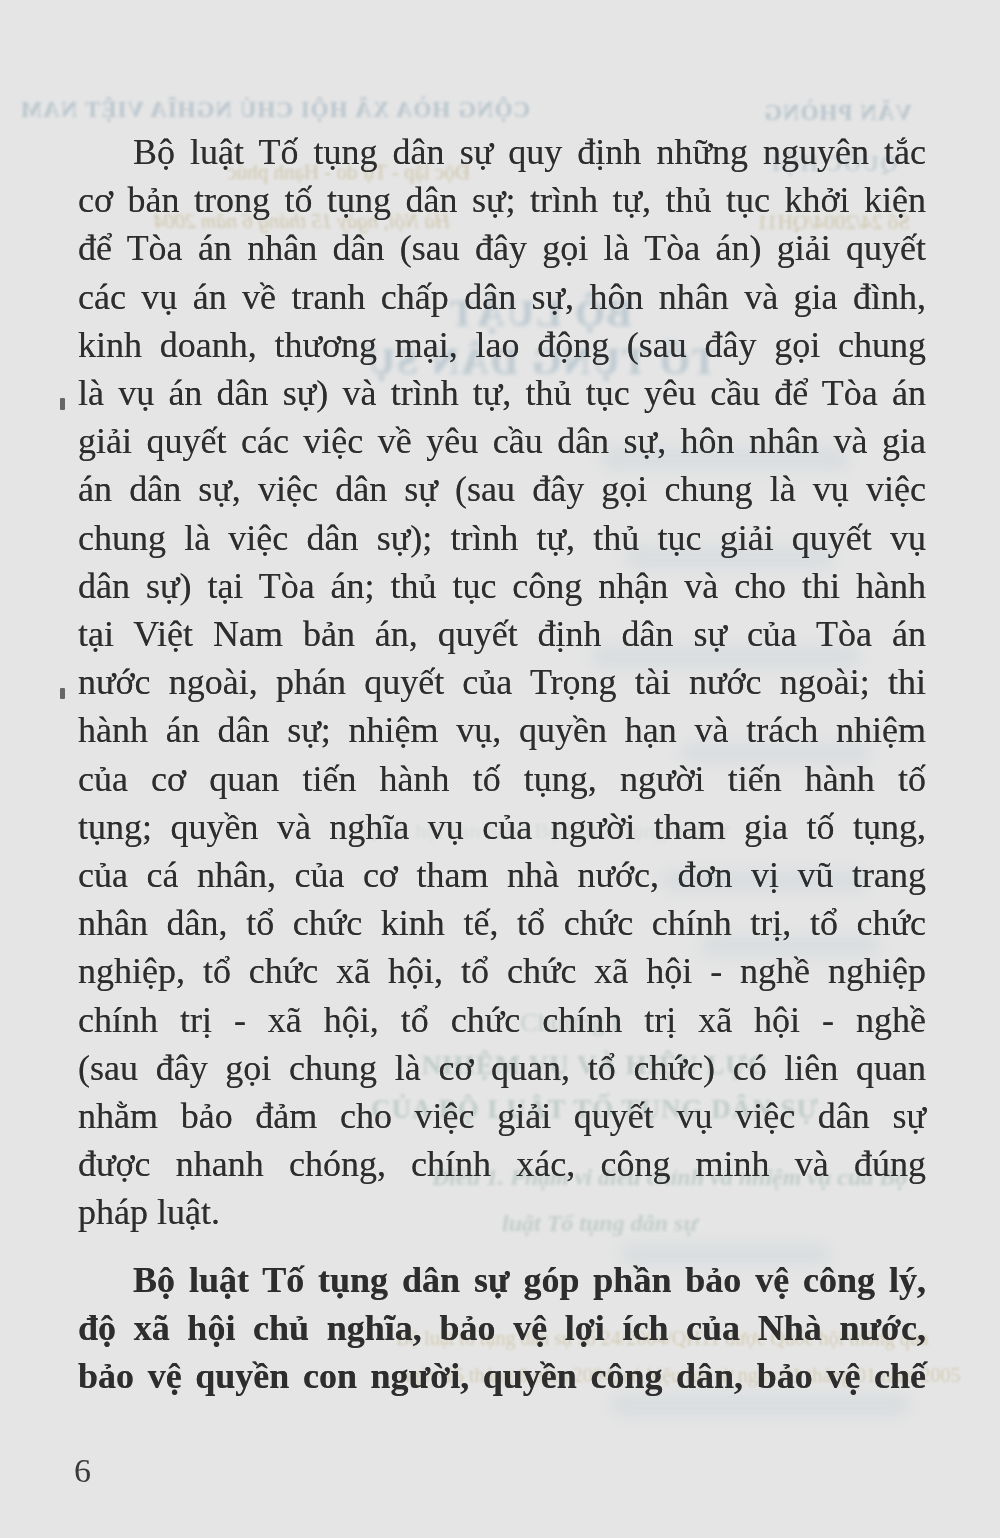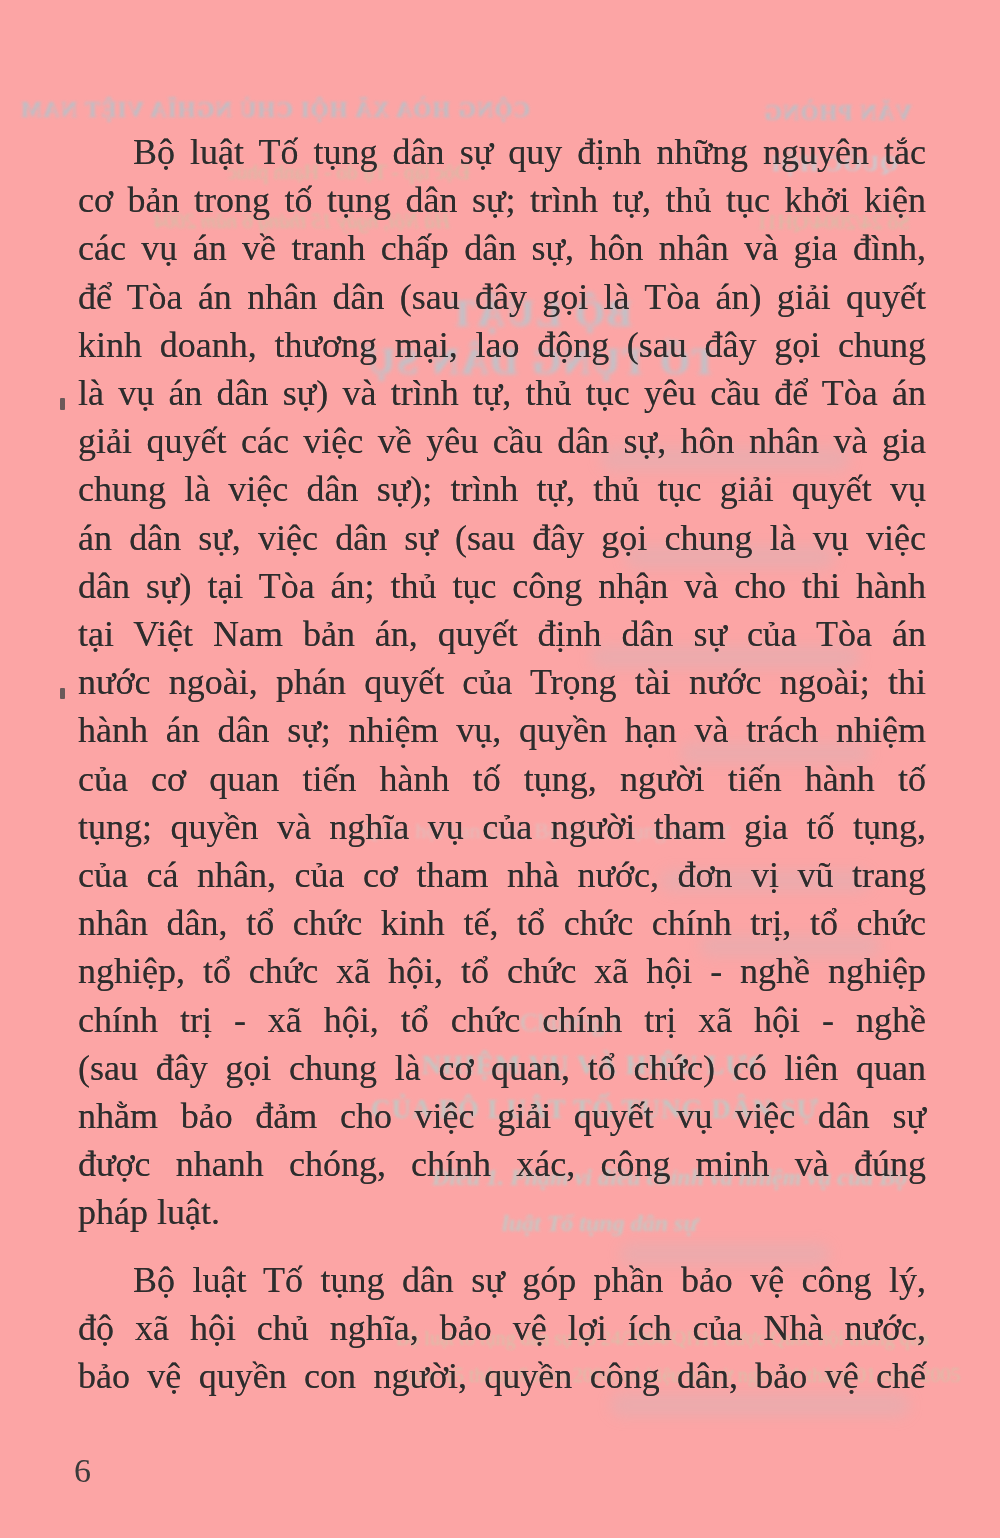--- a/index.html
+++ b/index.html
@@ -1,28 +1,28 @@
 <!DOCTYPE html>
 <html><head>
 <meta charset="utf-8">
 <title>Scanned book page</title>
 <style>
   html,body{margin:0;padding:0;background:#ffffff;}
   .page{
     position:relative;width:1000px;height:1538px;
-    background:#fca5a5;overflow:hidden;
+    background:#e5e5e5;overflow:hidden;
     font-family:"Liberation Serif","DejaVu Serif",serif;
   }
   
   .textcol{
     position:absolute;left:78px;top:128px;width:848px;
     color:#2d2d2d;font-size:36px;line-height:48.2px;
     text-shadow:0 0 0.5px rgba(45,45,45,.65);
   }
-  .para + .para{margin-top:19px;}
+  .para + .para{margin-top:19px;font-weight:bold;}
   .line{text-align:justify;text-align-last:justify;}
   .line.first{text-indent:55px;}
   .line.endline{text-align-last:left;}
   .pageno{
     position:absolute;left:74px;top:1452px;
     font-size:34px;color:#3a3a3a;
   }
   
   .ghost{
     position:absolute;white-space:nowrap;
@@ -86,27 +86,27 @@
   <div class="smudge" style="left:620px;top:1243px;width:210px;height:22px;"></div>
   <div class="smudge" style="left:610px;top:1393px;width:300px;height:24px;"></div>
 
   <div class="tick" style="left:60px;top:398px;width:5px;height:12px;"></div>
   <div class="tick" style="left:60px;top:688px;width:5px;height:11px;"></div>
 
   <div class="textcol" id="textcol">
       <div class="para">
         <div class="line first">Bộ luật Tố tụng dân sự quy định những nguyên tắc</div>
         <div class="line">cơ bản trong tố tụng dân sự; trình tự, thủ tục khởi kiện</div>
+        <div class="line">để Tòa án nhân dân (sau đây gọi là Tòa án) giải quyết</div>
         <div class="line">các vụ án về tranh chấp dân sự, hôn nhân và gia đình,</div>
-        <div class="line">để Tòa án nhân dân (sau đây gọi là Tòa án) giải quyết</div>
         <div class="line">kinh doanh, thương mại, lao động (sau đây gọi chung</div>
         <div class="line">là vụ án dân sự) và trình tự, thủ tục yêu cầu để Tòa án</div>
         <div class="line">giải quyết các việc về yêu cầu dân sự, hôn nhân và gia</div>
+        <div class="line">án dân sự, việc dân sự (sau đây gọi chung là vụ việc</div>
         <div class="line">chung là việc dân sự); trình tự, thủ tục giải quyết vụ</div>
-        <div class="line">án dân sự, việc dân sự (sau đây gọi chung là vụ việc</div>
         <div class="line">dân sự) tại Tòa án; thủ tục công nhận và cho thi hành</div>
         <div class="line">tại Việt Nam bản án, quyết định dân sự của Tòa án</div>
         <div class="line">nước ngoài, phán quyết của Trọng tài nước ngoài; thi</div>
         <div class="line">hành án dân sự; nhiệm vụ, quyền hạn và trách nhiệm</div>
         <div class="line">của cơ quan tiến hành tố tụng, người tiến hành tố</div>
         <div class="line">tụng; quyền và nghĩa vụ của người tham gia tố tụng,</div>
         <div class="line">của cá nhân, của cơ tham nhà nước, đơn vị vũ trang</div>
         <div class="line">nhân dân, tổ chức kinh tế, tổ chức chính trị, tổ chức</div>
         <div class="line">nghiệp, tổ chức xã hội, tổ chức xã hội - nghề nghiệp</div>
         <div class="line">chính trị - xã hội, tổ chức chính trị xã hội - nghề</div>

